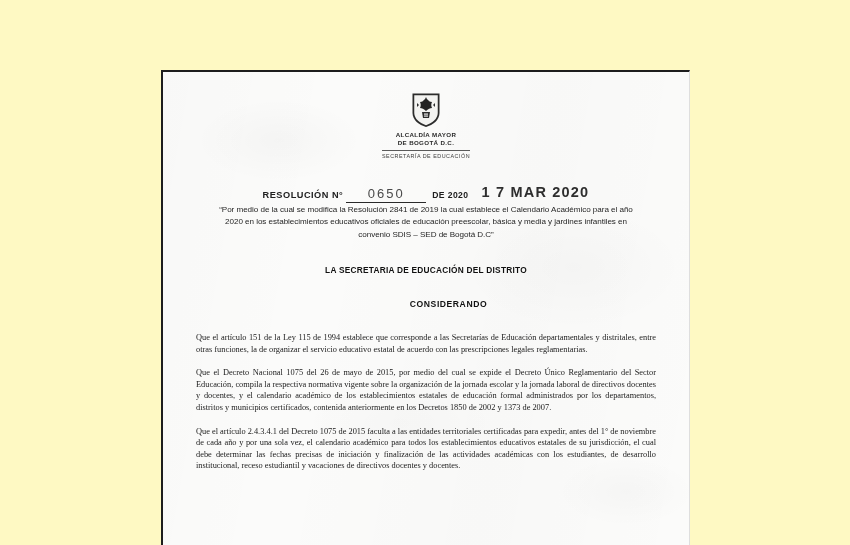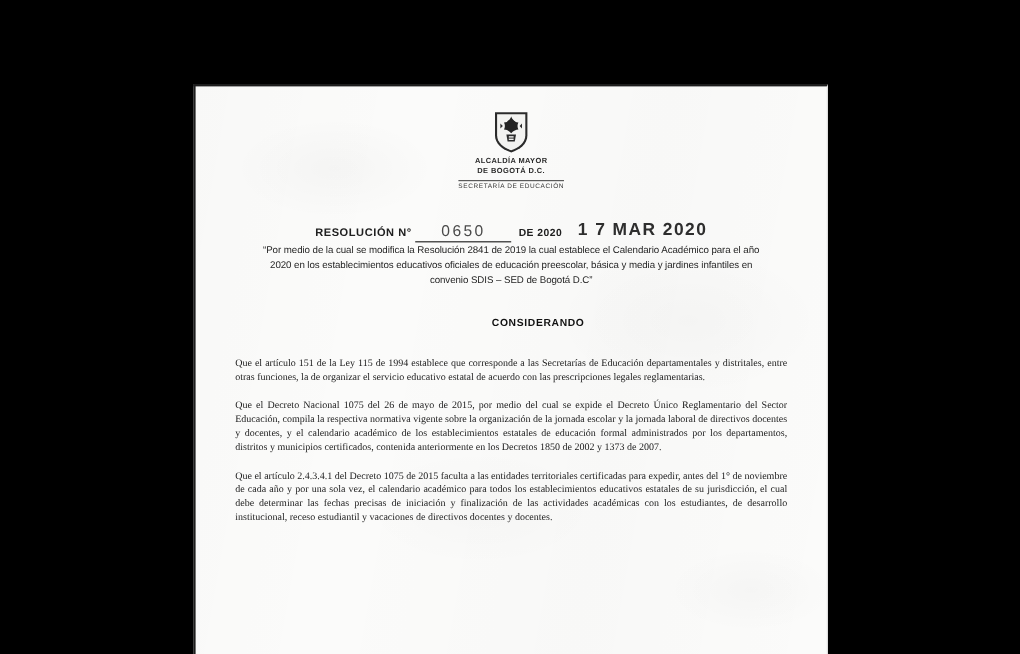--- a/index.html
+++ b/index.html
@@ -11,21 +11,21 @@
     height: 545px;
     overflow: hidden;
     background: #ffffff;
     font-family: "Liberation Serif", serif;
   }
 
   #viewer {
     position: relative;
     width: 850px;
     height: 545px;
-    background: #000000;
+    background: #fef9c3;
   }
 
   
   #page-sheet {
     position: absolute;
     left: 161px;
     top: 70px;
     width: 529px;
     height: 490px;
     background: #fbfbfa;
@@ -213,20 +213,21 @@
         <div class="lh-rule"></div>
         <div class="lh-line3">SECRETARÍA DE EDUCACIÓN</div>
       </div>
 
       <div id="resolution-line">
         <span class="res-label">RESOLUCIÓN N°</span><span class="res-number">0650</span><span class="res-year">DE 2020</span><span class="res-stamp">1 7 MAR 2020</span>
       </div>
 
       <div class="epigraph">“Por medio de la cual se modifica la Resolución 2841 de 2019 la cual establece el Calendario Académico para el año 2020 en los establecimientos educativos oficiales de educación preescolar, básica y media y jardines infantiles en convenio SDIS – SED de Bogotá D.C”</div>
 
+      <div class="section-heading">LA SECRETARIA DE EDUCACIÓN DEL DISTRITO</div>
 
 
       <div id="considerando">CONSIDERANDO</div>
 
       <div id="body-text">
         <p class="body-par">Que el artículo 151 de la Ley 115 de 1994 establece que corresponde a las Secretarías de Educación departamentales y distritales, entre otras funciones, la de organizar el servicio educativo estatal de acuerdo con las prescripciones legales reglamentarias.</p>
         <p class="body-par">Que el Decreto Nacional 1075 del 26 de mayo de 2015, por medio del cual se expide el Decreto Único Reglamentario del Sector Educación, compila la respectiva normativa vigente sobre la organización de la jornada escolar y la jornada laboral de directivos docentes y docentes, y el calendario académico de los establecimientos estatales de educación formal administrados por los departamentos, distritos y municipios certificados, contenida anteriormente en los Decretos 1850 de 2002 y 1373 de 2007.</p>
         <p class="body-par">Que el artículo 2.4.3.4.1 del Decreto 1075 de 2015 faculta a las entidades territoriales certificadas para expedir, antes del 1° de noviembre de cada año y por una sola vez, el calendario académico para todos los establecimientos educativos estatales de su jurisdicción, el cual debe determinar las fechas precisas de iniciación y finalización de las actividades académicas con los estudiantes, de desarrollo institucional, receso estudiantil y vacaciones de directivos docentes y docentes.</p>
       </div>
 

